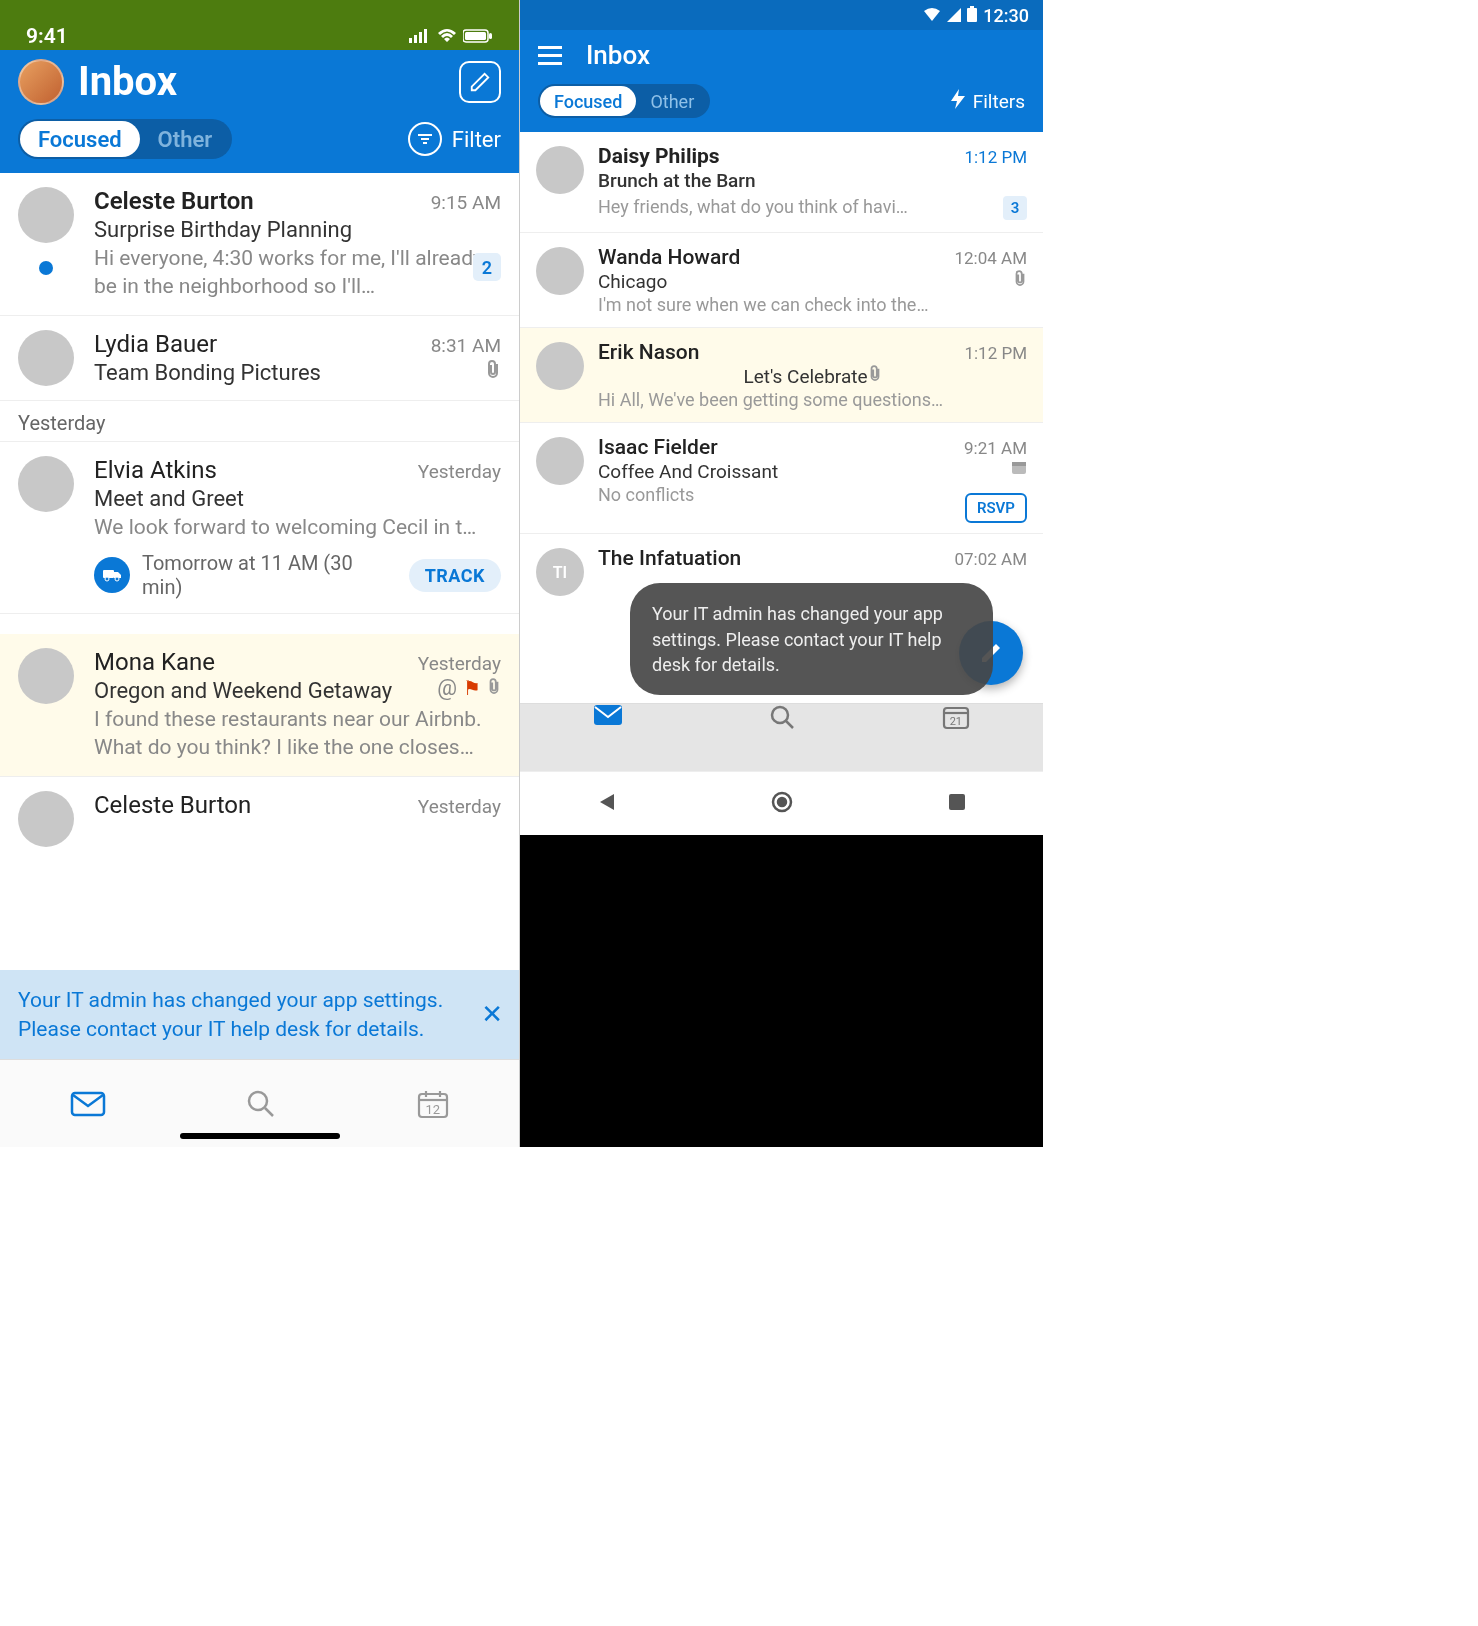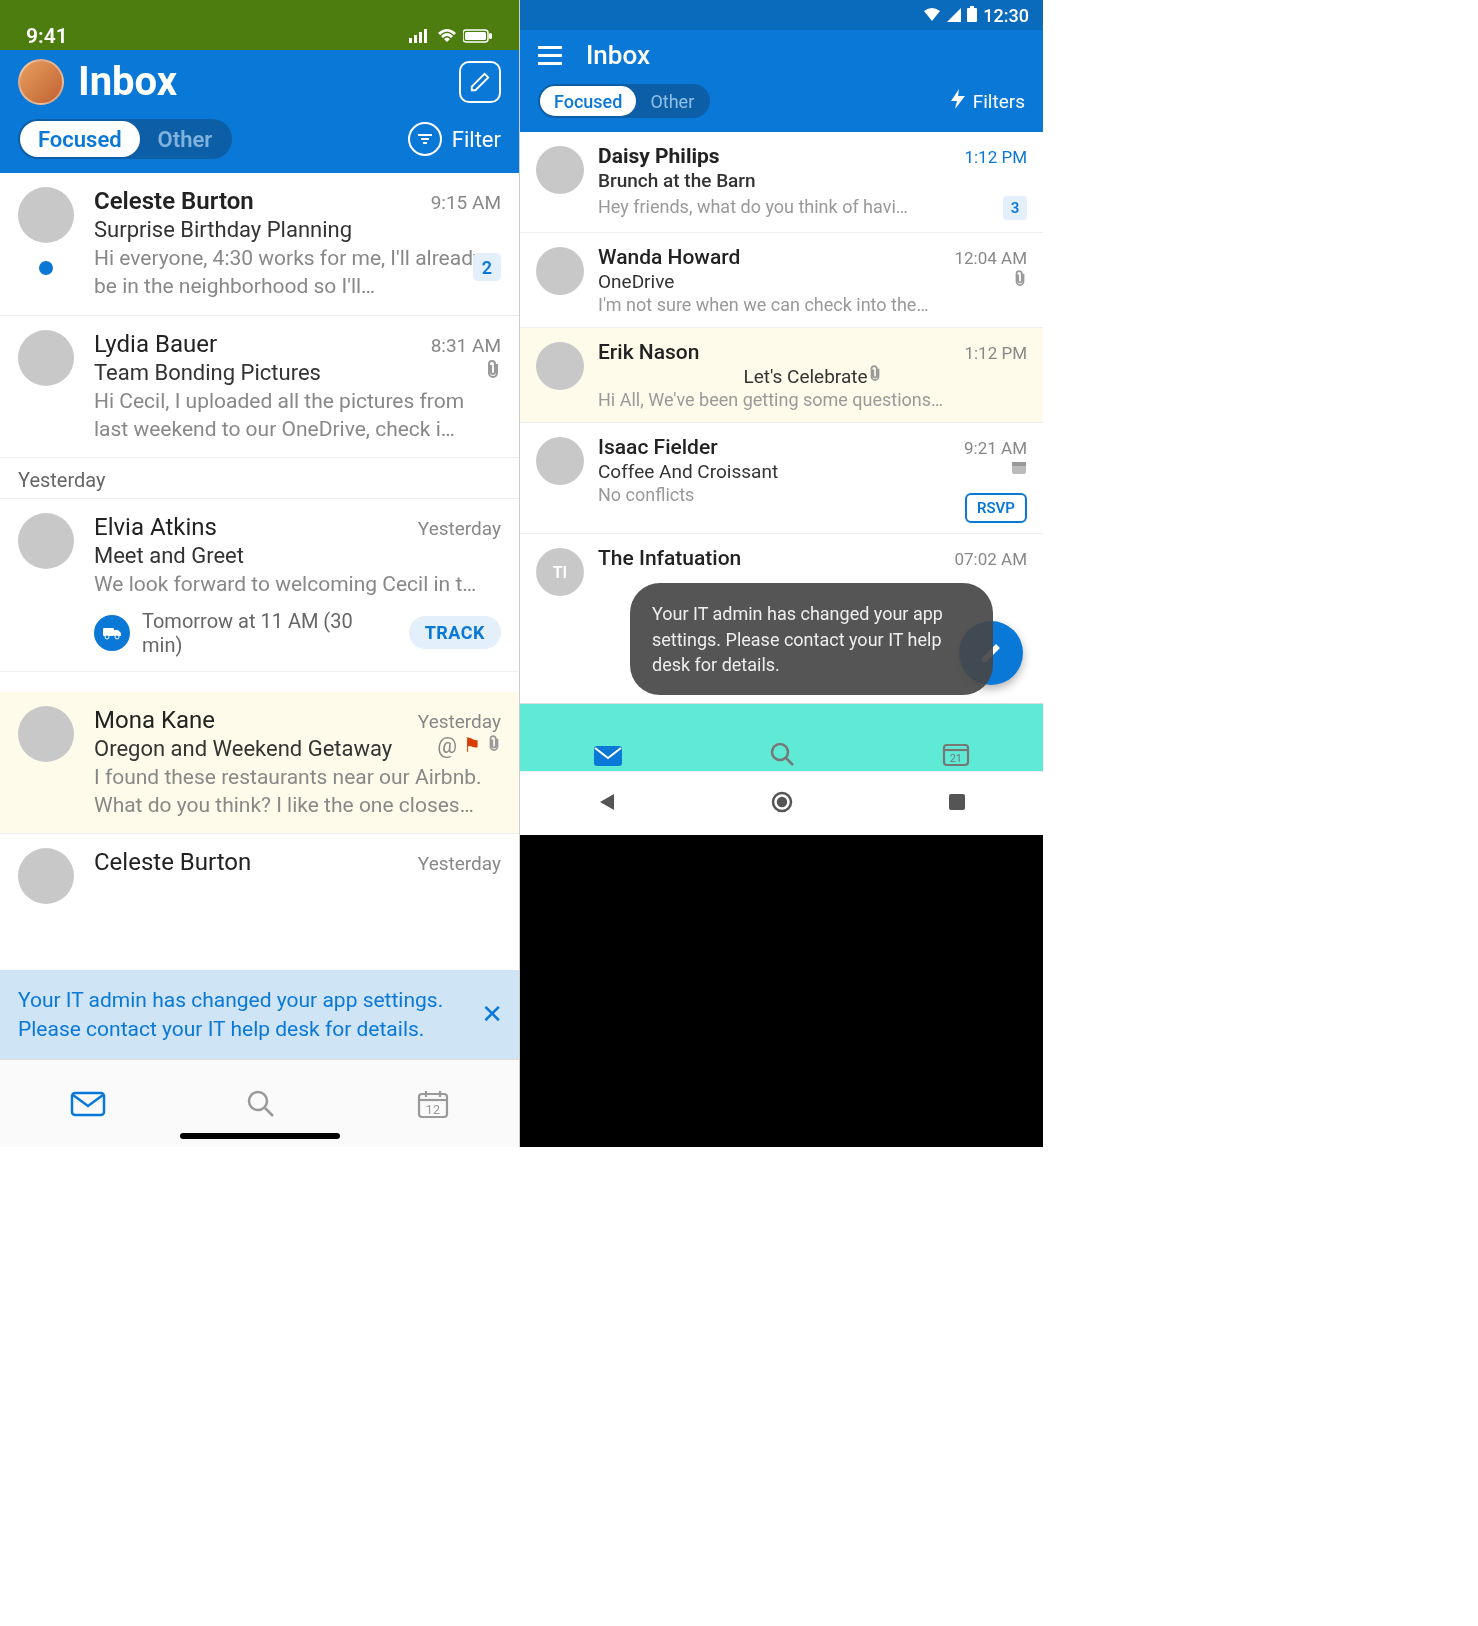--- a/index.html
+++ b/index.html
@@ -113,22 +113,22 @@
   .and-highlight { background:#fffbea;}
 
   .fab { position:absolute; right:20px; bottom:150px; width:64px; height:64px; border-radius:50%; background:#0a78d6; color:#fff; display:flex; align-items:center; justify-content:center; box-shadow:0 4px 10px rgba(0,0,0,.3);}
   .toast {
     position:absolute; left:110px; right:50px; bottom:140px;
     background:rgba(70,70,70,.92); color:#eee; padding:18px 22px;
     border-radius:30px; font-size:18px; line-height:1.4; z-index:5;
   }
   .and-nav {
     position:absolute; bottom:64px; left:0; right:0; height:68px;
-    background:#5eead4; border-top:1px solid #ddd;
-    display:flex; justify-content:space-around; align-items:flex-end;
+    background:#e5e5e5; border-top:1px solid #ddd;
+    display:flex; justify-content:space-around; align-items:flex-start;
   }
   .and-nav .ntab { color:#888;}
   .and-nav .ntab.active { color:#0a78d6;}
   .and-sys-nav {
     position:absolute; bottom:0; left:0; right:0; height:64px;
     background:#fff; display:flex; justify-content:space-around; align-items:center;
     border-top:1px solid #eee;
   }
   .sys-btn { color:#555;}
 
@@ -229,21 +229,20 @@
           <span class="time">8:31 AM</span>
         </div>
         <div style="display:flex; justify-content:space-between; align-items:center;">
           <span class="subject">Team Bonding Pictures</span>
           <span>
             <svg width="16" height="20" viewBox="0 0 16 20" fill="none" stroke="#999" stroke-width="2">
                 <path d="M12 5 v9 a4 4 0 0 1 -8 0 v-9 a3 3 0 0 1 6 0 v8 a2 2 0 0 1 -4 0 v-7"></path>
               </svg>
           </span>
         </div>
-        <div class="preview">Hi Cecil, I uploaded all the pictures from last weekend to our OneDrive, check i…</div>
       </div>
     </div>
 
     <div class="section-header">Yesterday</div>
 
     <div class="msg">
       <div class="av-col">
           <span class="avatar av3"></span>
         </div>
       <div class="msg-body">
@@ -403,21 +402,21 @@
       </div>
 
       <div class="amsg">
         <span class="avatar av6"></span>
         <div class="amsg-body">
           <div class="amsg-top">
             <span class="asender">Wanda Howard</span>
             <span class="atime">12:04 AM</span>
           </div>
           <div style="display:flex; justify-content:space-between;">
-            <span class="asubject">OneDrive</span>
+            <span class="asubject">Chicago</span>
             <span>
               <svg width="14" height="18" viewBox="0 0 16 20" fill="none" stroke="#999" stroke-width="2">
                   <path d="M12 5 v9 a4 4 0 0 1 -8 0 v-9 a3 3 0 0 1 6 0 v8 a2 2 0 0 1 -4 0 v-7"></path>
                 </svg>
             </span>
           </div>
           <div class="apreview">I'm not sure when we can check into the…</div>
         </div>
       </div>
 

